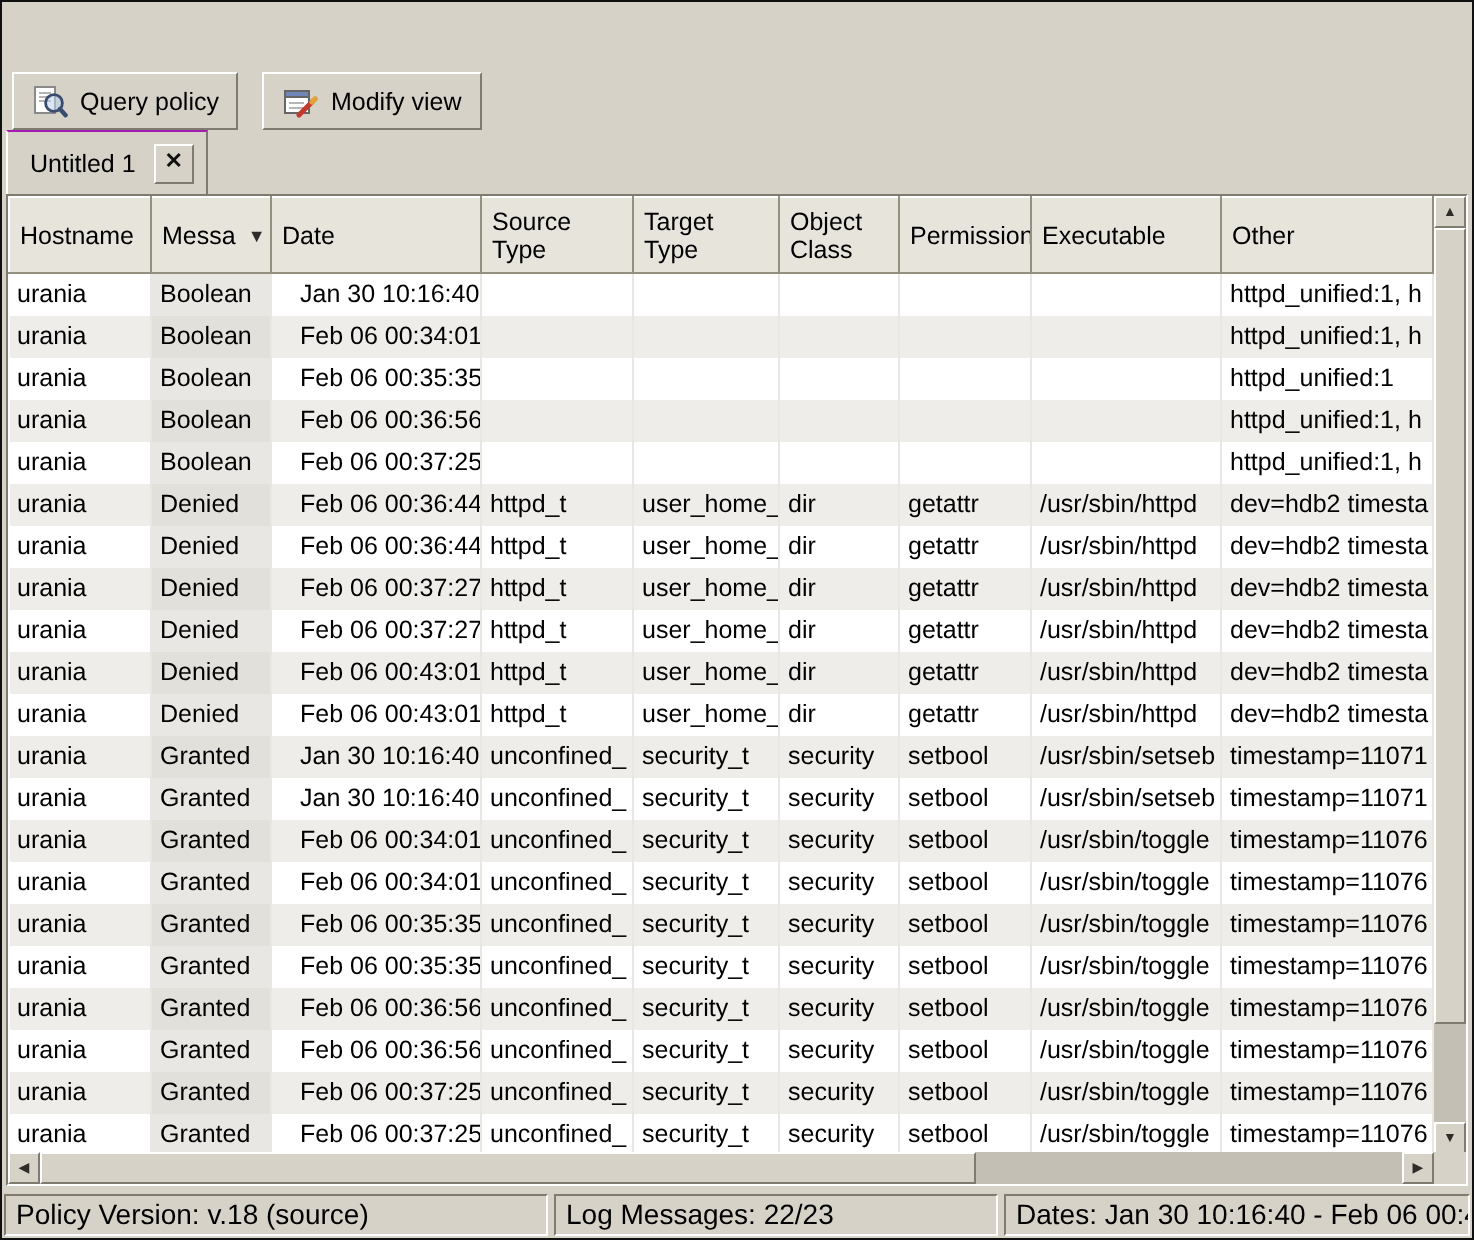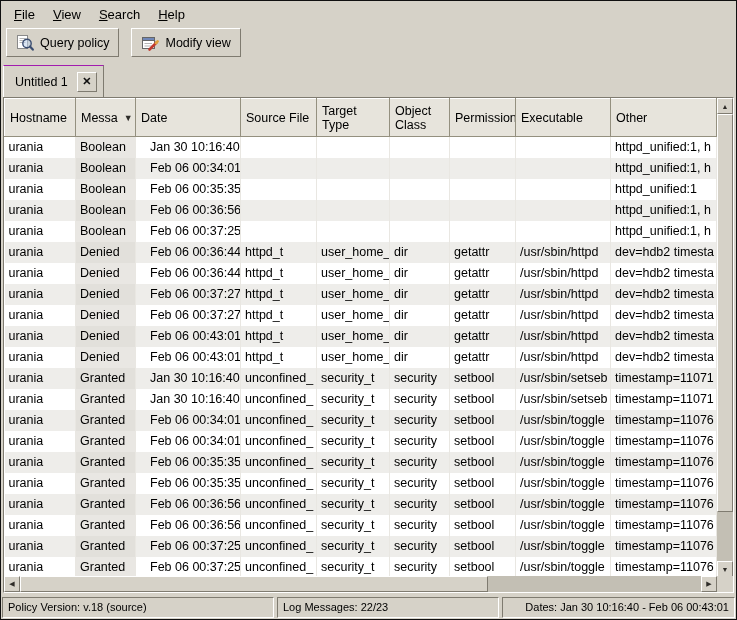--- a/index.html
+++ b/index.html
@@ -6,21 +6,21 @@
   .window{
     position:relative;width:737px;height:620px;box-sizing:border-box;
     background:#d6d2c8;border:1px solid #101010;overflow:hidden;
     font-family:"Liberation Sans",sans-serif;color:#000;
   }
   
   .menubar{position:absolute;top:0;left:0;right:0;height:27px;display:flex;align-items:center;padding-left:4px;}
   .menu-item{display:inline-block;padding:4px 9px;font-size:13px;cursor:default;}
   .menu-item::first-letter{text-decoration:underline;}
   
-  .toolbar{position:absolute;top:27px;left:0;right:0;height:37px;display:flex;align-items:flex-start;gap:12px;padding-left:5px;}
+  .toolbar{position:absolute;top:27px;left:0;right:0;height:37px;display:flex;align-items:flex-end;gap:12px;padding-left:5px;}
   .tb-btn{
     display:flex;align-items:center;gap:6px;height:29px;padding:2px 9px;
     background:#d6d2c8;font-size:12.5px;font-family:inherit;cursor:default;
     border-top:1px solid #ffffff;border-left:1px solid #ffffff;
     border-right:1px solid #7f7b70;border-bottom:1px solid #7f7b70;
   }
   .tb-btn svg{display:block;}
   
   .tabstrip{position:absolute;top:64px;left:2px;right:2px;height:32px;display:flex;align-items:flex-end;}
   .tab{
@@ -76,40 +76,34 @@
     border-top:1px solid #ffffff;border-left:1px solid #ffffff;
     border-right:1px solid #7f7b70;border-bottom:1px solid #7f7b70;
   }
   .v-up{top:0;left:0;} .v-down{bottom:0;left:0;}
   .v-thumb{top:16px;left:0;width:16px;height:398px;}
   .h-left{left:0;top:0;} .h-right{right:0;top:0;}
   .h-thumb{left:16px;top:0;height:16px;width:468px;}
   
   .statusbar{position:absolute;left:1px;right:1px;bottom:1px;height:21px;display:flex;gap:3px;}
   .status-panel{
-    box-sizing:border-box;height:21px;line-height:18px;font-size:11px;
+    box-sizing:border-box;height:21px;line-height:18px;font-size:14px;
     padding:0 5px;background:#d6d2c8;white-space:nowrap;overflow:hidden;
     border-top:1px solid #7f7b70;border-left:1px solid #7f7b70;
     border-bottom:1px solid #ffffff;border-right:1px solid #ffffff;
   }
   .sp-left{flex:0 0 272px;}
   .sp-center{flex:0 0 222px;}
   .sp-right{flex:1 1 auto;text-align:right;}
 </style>
 </head>
 <body>
 
 <div class="window">
 
-  <div class="menubar">
-    <span class="menu-item">File</span>
-    <span class="menu-item">View</span>
-    <span class="menu-item">Search</span>
-    <span class="menu-item">Help</span>
-  </div>
 
   <div class="toolbar">
     <button class="tb-btn">
       <span>
         <svg width="18" height="18" viewBox="0 0 18 18">
           <rect x="1.5" y="1.5" width="10" height="13" fill="#ffffff" stroke="#8a8a8a"></rect>
           <line x1="3.5" y1="4.5" x2="9.5" y2="4.5" stroke="#b5b5b5"></line>
           <line x1="3.5" y1="6.5" x2="9.5" y2="6.5" stroke="#b5b5b5"></line>
           <line x1="3.5" y1="8.5" x2="9.5" y2="8.5" stroke="#b5b5b5"></line>
           <circle cx="11" cy="9.5" r="4.2" fill="rgba(190,210,235,0.55)" stroke="#3a4d70" stroke-width="1.4"></circle>
@@ -154,21 +148,21 @@
             <col style="width:60px">
           <col style="width:66px">
             <col style="width:95px">
             <col>
         </colgroup>
         <thead>
           <tr>
             <th><span>Hostname</span></th>
             <th><span>Messa</span><span class="sortarrow">▼</span></th>
             <th><span>Date</span></th>
-            <th><span>Source File</span></th>
+            <th><span>Source Type</span></th>
             <th><span>Target Type</span></th>
             <th><span>Object Class</span></th>
             <th><span>Permission</span></th>
             <th><span>Executable</span></th>
             <th><span>Other</span></th>
           </tr>
         </thead>
         <tbody>
             <tr class="r-even">
               <td>urania</td>

